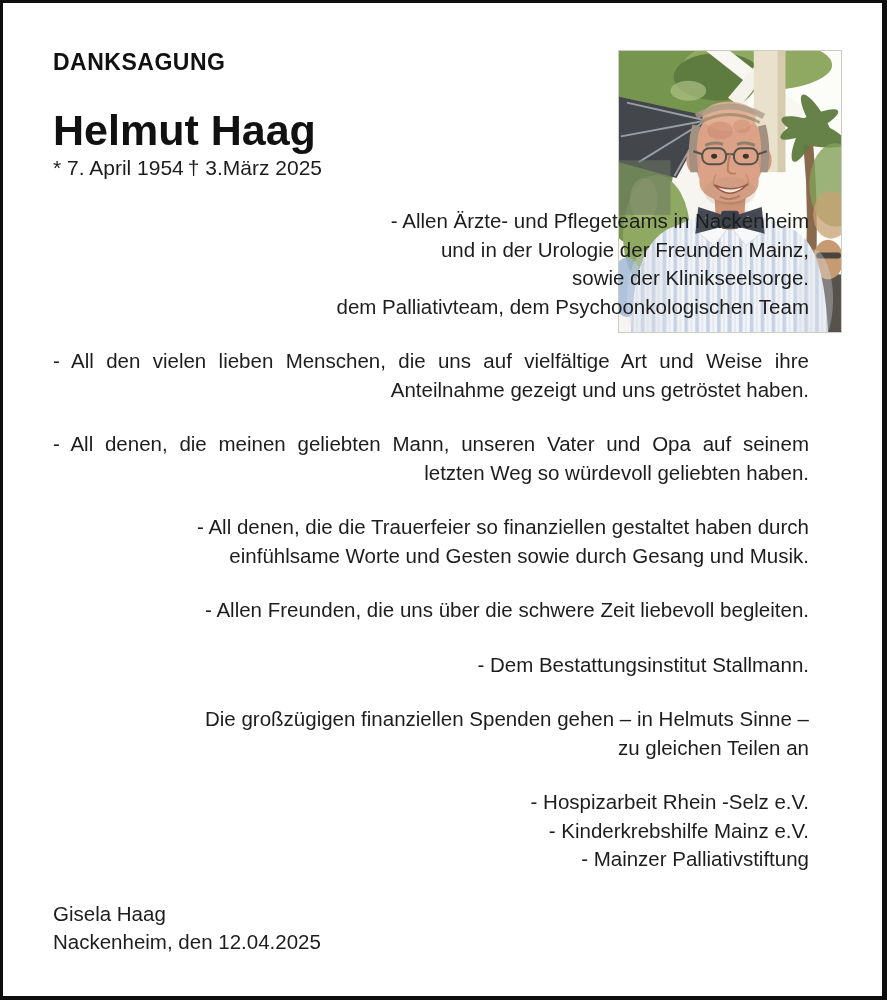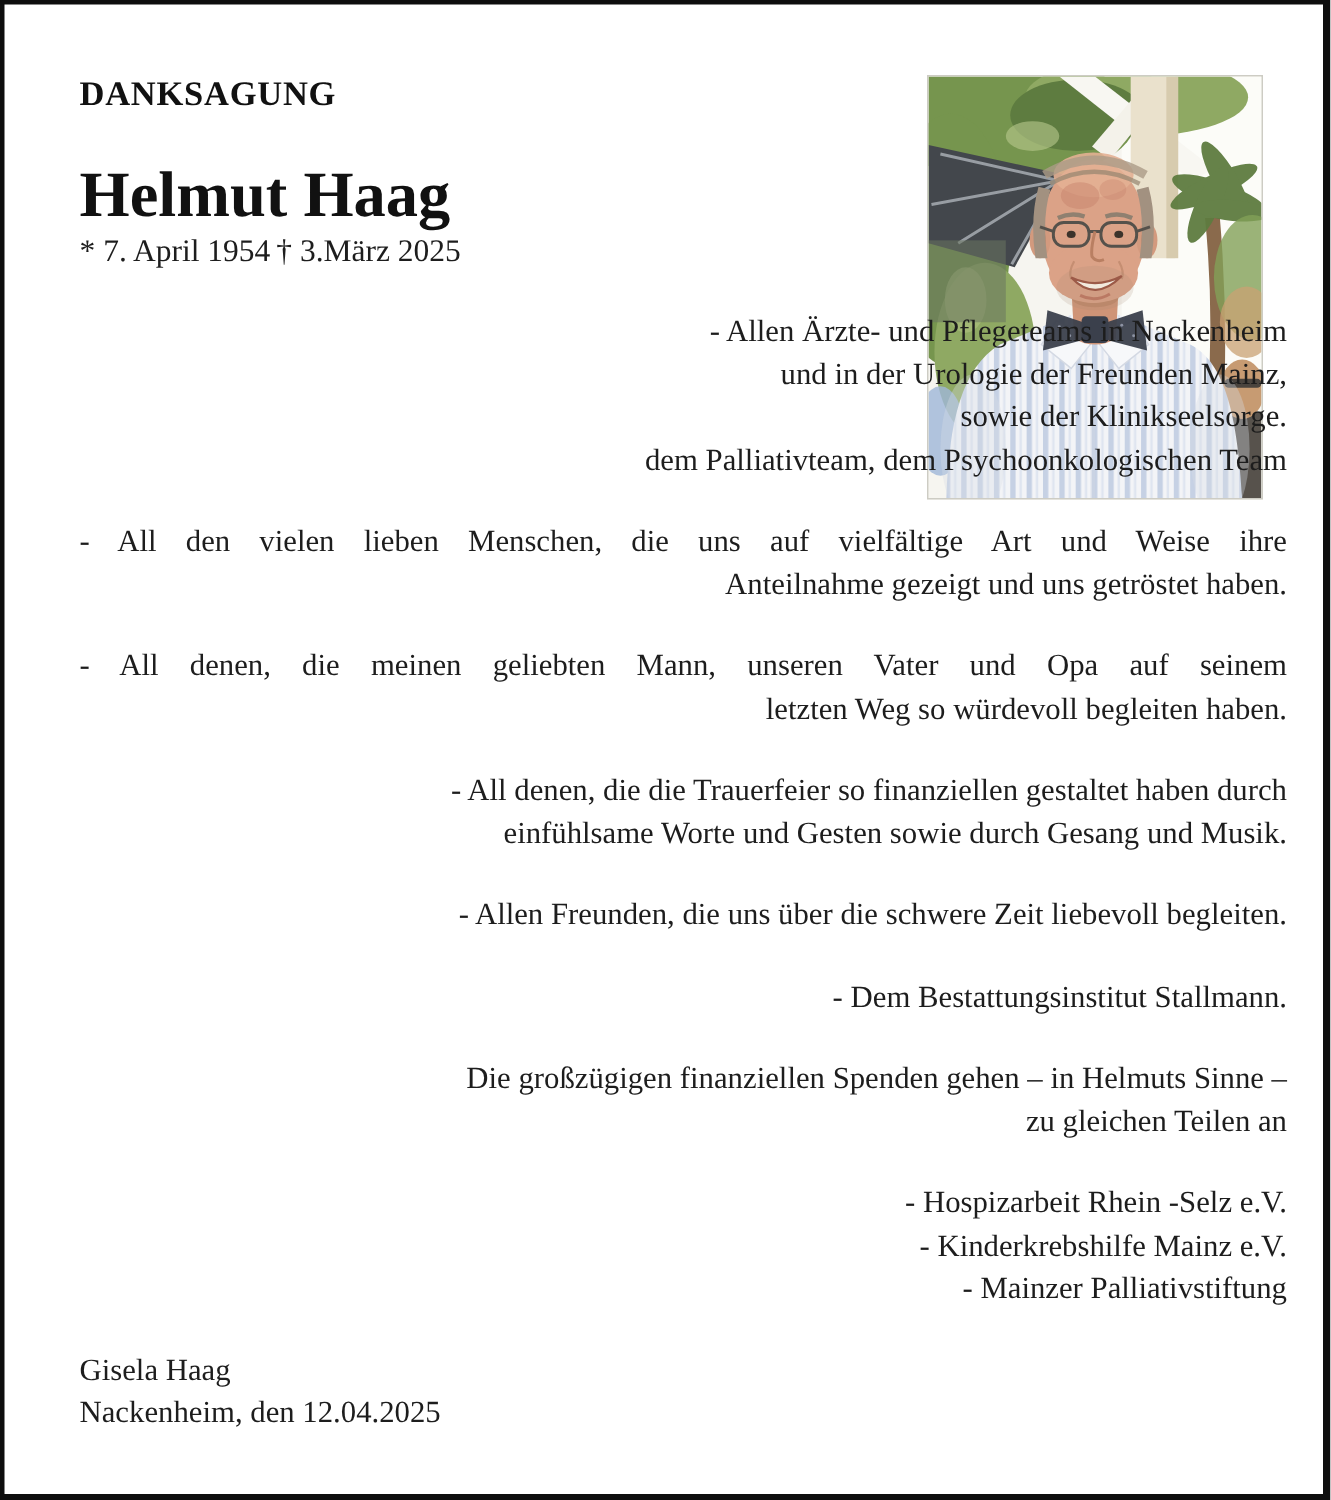--- a/index.html
+++ b/index.html
@@ -25,23 +25,22 @@
   .page{
     position:relative;
     width:887px;height:1000px;
     background:var(--paper);
     border-style:solid;border-color:var(--frame);
     border-width:3px 5px 4px 3px;
     overflow:hidden;
   }
   .content{
     position:relative;
-    padding:46px 24px 0 50px;
+    padding:46px 73px 0 50px;
     width:100%;
-    font-family:Liberation Serif, serif;
   }
   .kicker{
     font-size:23px;font-weight:bold;color:var(--heading);
     letter-spacing:.5px;line-height:27px;
   }
   .name{
     margin-top:31px;
     font-size:43px;font-weight:bold;color:var(--heading);
     line-height:47px;letter-spacing:0;
   }
@@ -218,21 +217,21 @@
       <span class="line">dem Palliativteam, dem Psychoonkologischen Team</span>
     </p>
 
     <p class="para">
       <span class="line j">- All den vielen lieben Menschen, die uns auf vielfältige Art und Weise ihre</span>
       <span class="line">Anteilnahme gezeigt und uns getröstet haben.</span>
     </p>
 
     <p class="para">
       <span class="line j">- All denen, die meinen geliebten Mann, unseren Vater und Opa auf seinem</span>
-      <span class="line">letzten Weg so würdevoll begleiten haben.</span>
+      <span class="line">letzten Weg so würdevoll geliebten haben.</span>
     </p>
 
     <p class="para">
       <span class="line">- All denen, die die Trauerfeier so finanziellen gestaltet haben durch</span>
       <span class="line">einfühlsame Worte und Gesten sowie durch Gesang und Musik.</span>
     </p>
 
     <p class="para">
       <span class="line">- Allen Freunden, die uns über die schwere Zeit liebevoll begleiten.</span>
     </p>

